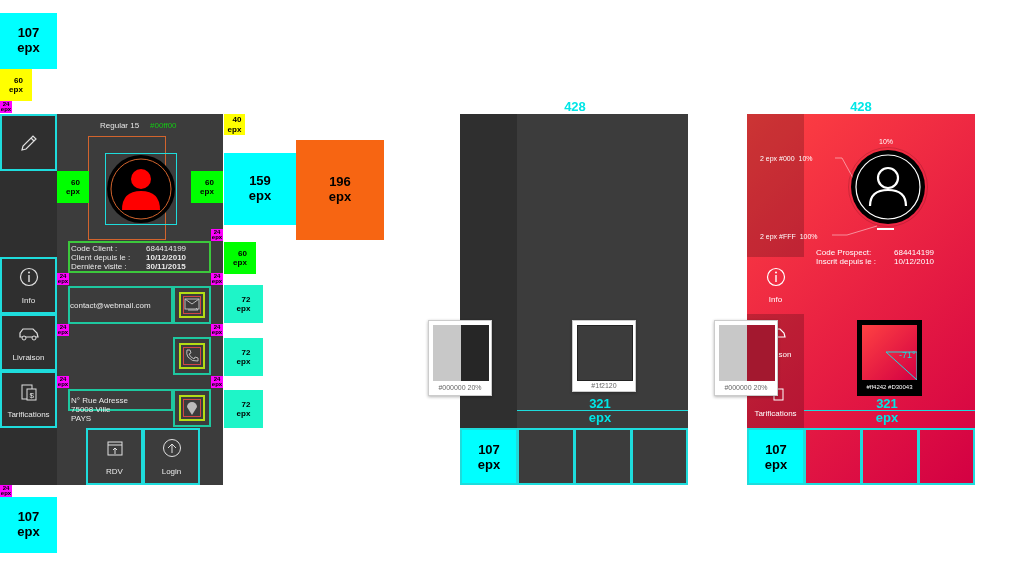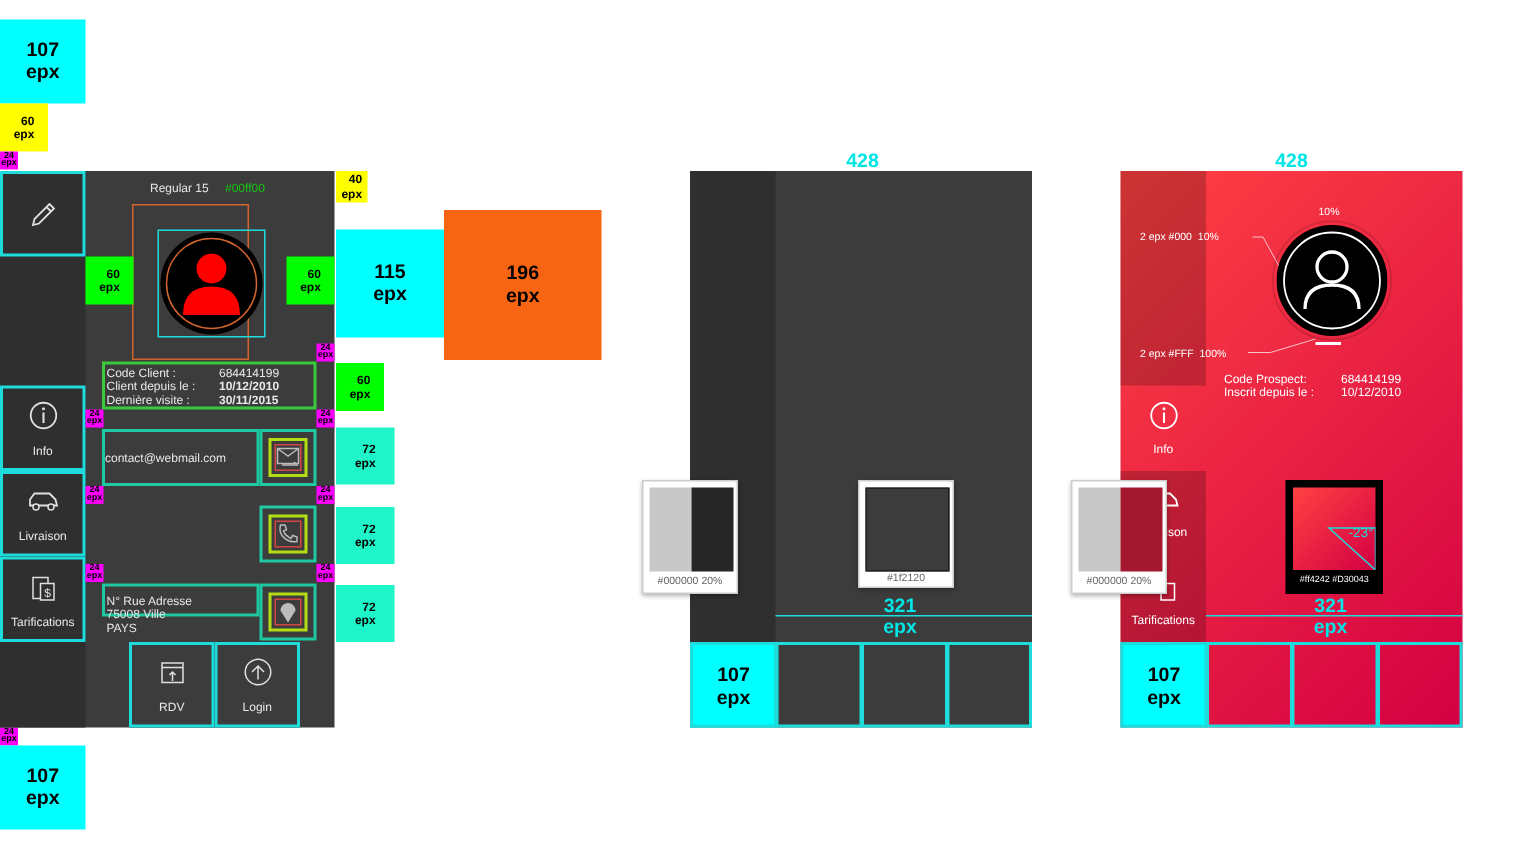--- a/index.html
+++ b/index.html
@@ -42,23 +42,23 @@
 <body>
 
 <div class="tag cyan t-lg" style="left:0;top:13px;width:57px;height:56px;white-space:pre">107
 epx</div>
 <div class="tag yellow t-sm" style="left:0;top:69px;width:32px;height:32px;white-space:pre">60
 epx</div>
 <div class="tag magenta t-xs" style="left:0;top:101px;width:12px;height:12px;white-space:pre">24
 epx</div>
 <div class="tag yellow t-sm" style="left:224px;top:114px;width:21px;height:21px;white-space:pre">40
 epx</div>
-<div class="tag cyan t-lg" style="left:224px;top:153px;width:72px;height:72px;white-space:pre">115
-epx</div>
-<div class="tag orange t-lg" style="left:296px;top:140px;width:105px;height:100px;white-space:pre">196
+<div class="tag cyan t-lg" style="left:224px;top:153px;width:72px;height:72px;white-space:pre">159
+epx</div>
+<div class="tag orange t-lg" style="left:296px;top:140px;width:88px;height:100px;white-space:pre">196
 epx</div>
 <div class="tag green t-sm" style="left:224px;top:242px;width:32px;height:32px;white-space:pre">60
 epx</div>
 <div class="tag teal t-sm" style="left:224px;top:285px;width:39px;height:38px;white-space:pre">72
 epx</div>
 <div class="tag teal t-sm" style="left:224px;top:338px;width:39px;height:38px;white-space:pre">72
 epx</div>
 <div class="tag teal t-sm" style="left:224px;top:390px;width:39px;height:38px;white-space:pre">72
 epx</div>
 <div class="tag magenta t-xs" style="left:0;top:485px;width:12px;height:12px;white-space:pre">24
@@ -294,21 +294,21 @@
         <rect x="7" y="8" width="9" height="11" stroke="#fff" fill="none"></rect>
       </svg>
     <span style="margin-top:8px">Tarifications</span>
   </div>
 
   <div class="abs" style="left:110px;top:206px;width:65px;height:76px;background:#000">
     <div class="abs" style="left:5px;top:5px;width:55px;height:55px;background:linear-gradient(135deg,#ff4242,#d30043)"></div>
     <svg class="abs" style="left:5px;top:5px" width="55" height="55">
         <path d="M24 27 L55 27 L55 55 Z" fill="none" stroke="#1edcdc" stroke-width="1"></path>
       </svg>
-    <div class="abs" style="left:42px;top:30px;font-size:9px;color:#1edcdc">-23°</div>
+    <div class="abs" style="left:42px;top:30px;font-size:9px;color:#1edcdc">-71°</div>
     <div class="abs" style="left:0;top:64px;width:65px;text-align:center;font-size:6px;color:#fff">#ff4242 #D30043</div>
   </div>
 
   <div class="dim" style="left:120px;top:283px;width:40px;white-space:pre">321
 epx</div>
   <div class="arrowline" style="left:57px;top:296px;width:171px"></div>
 
   <div class="tile" style="left:0;top:314px;width:58px;height:57px;background:#00ffff;display:flex;align-items:center;justify-content:center;font-weight:bold;font-size:13px;white-space:pre;text-align:center">107
 epx</div>
   <div class="tile" style="left:57px;top:314px;width:58px;height:57px"></div>

